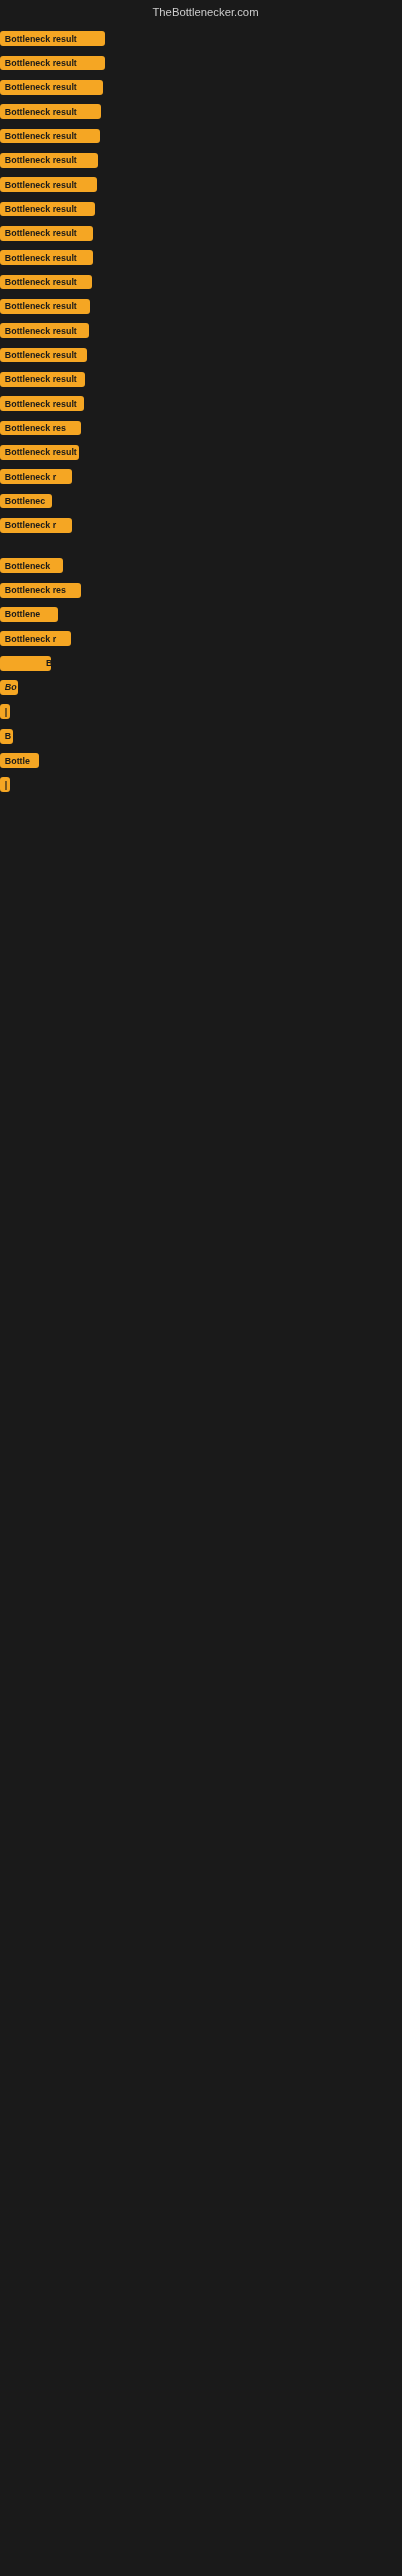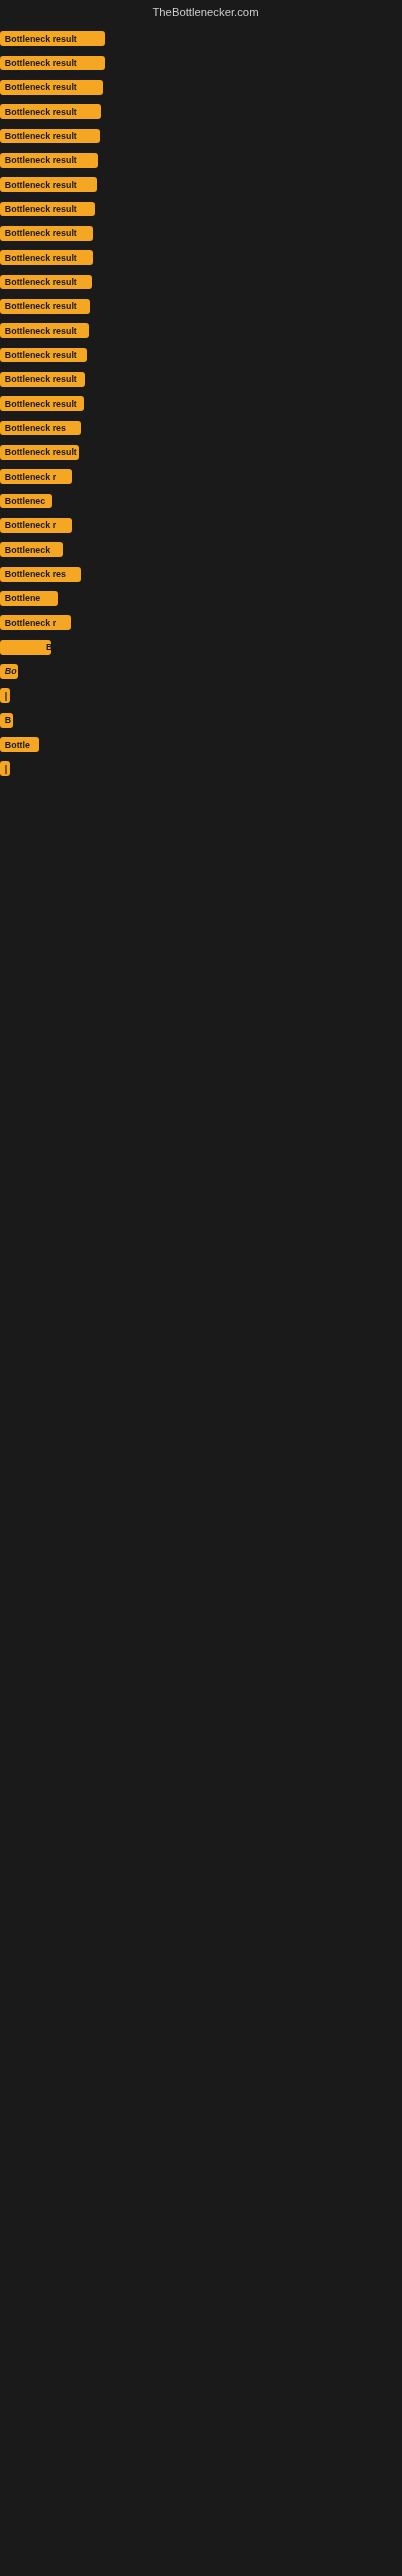--- a/index.html
+++ b/index.html
@@ -114,21 +114,21 @@
     <div class="bottleneck-item">
       <div class="bottleneck-badge" style="width: 72px; max-width: 72px;">Bottleneck r</div>
     </div>
     <div class="bottleneck-item">
       <div class="bottleneck-badge" style="width: 52px; max-width: 66px;">Bottlenec</div>
     </div>
     <div class="bottleneck-item">
       <div class="bottleneck-badge" style="width: 72px; max-width: 72px;">Bottleneck r</div>
     </div>
     <div class="bottleneck-item">
-      <div class="bottleneck-badge" style="width: 63px; max-width: 63px;">Bottleneck</div>
+      <div class="bottleneck-badge" style="width: 63px; max-width: 63px; margin-top: 16px;">Bottleneck</div>
     </div>
     <div class="bottleneck-item">
       <div class="bottleneck-badge" style="width: 81px; max-width: 81px;">Bottleneck res</div>
     </div>
     <div class="bottleneck-item">
       <div class="bottleneck-badge" style="width: 62px; max-width: 58px;">Bottlene</div>
     </div>
     <div class="bottleneck-item">
       <div class="bottleneck-badge" style="width: 71px; max-width: 71px;">Bottleneck r</div>
     </div>

